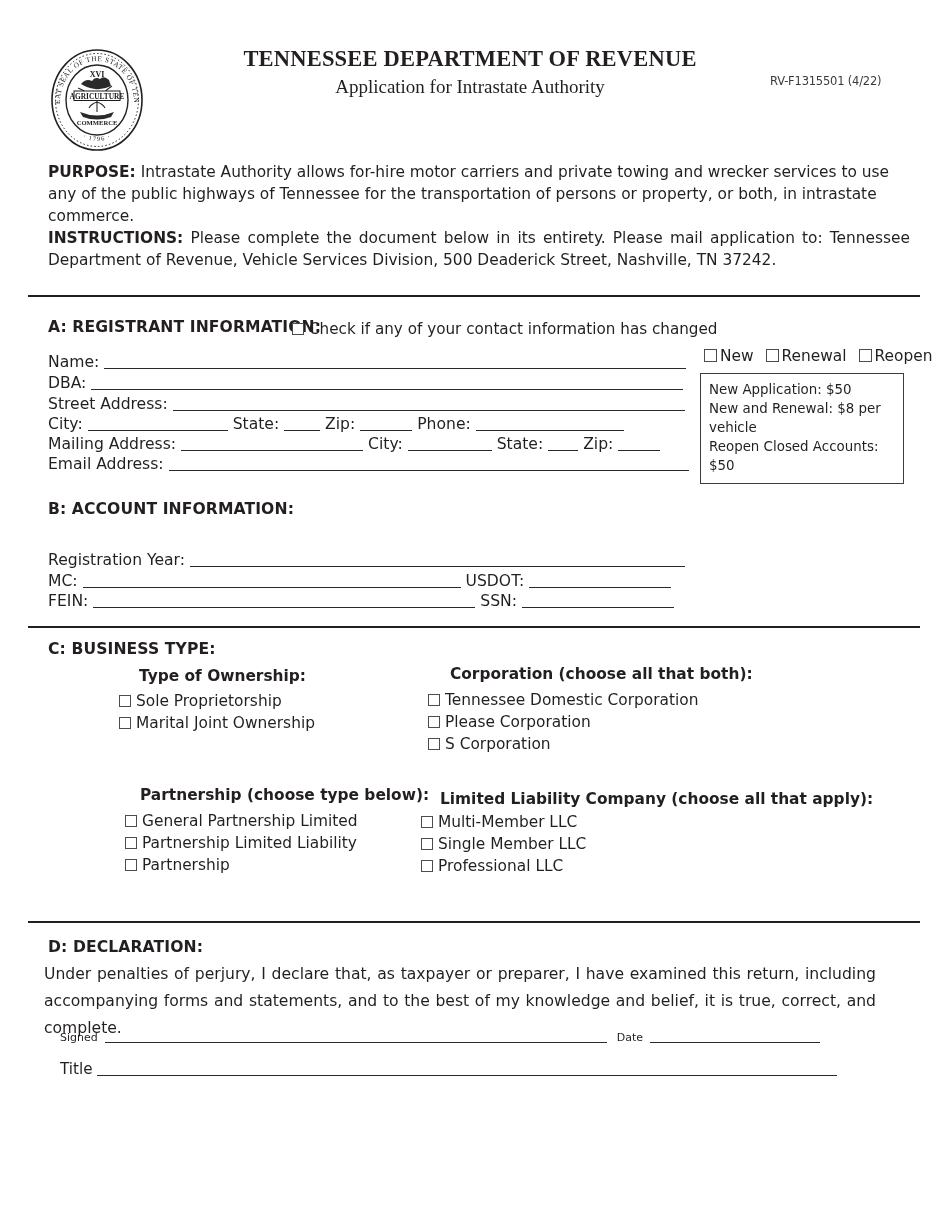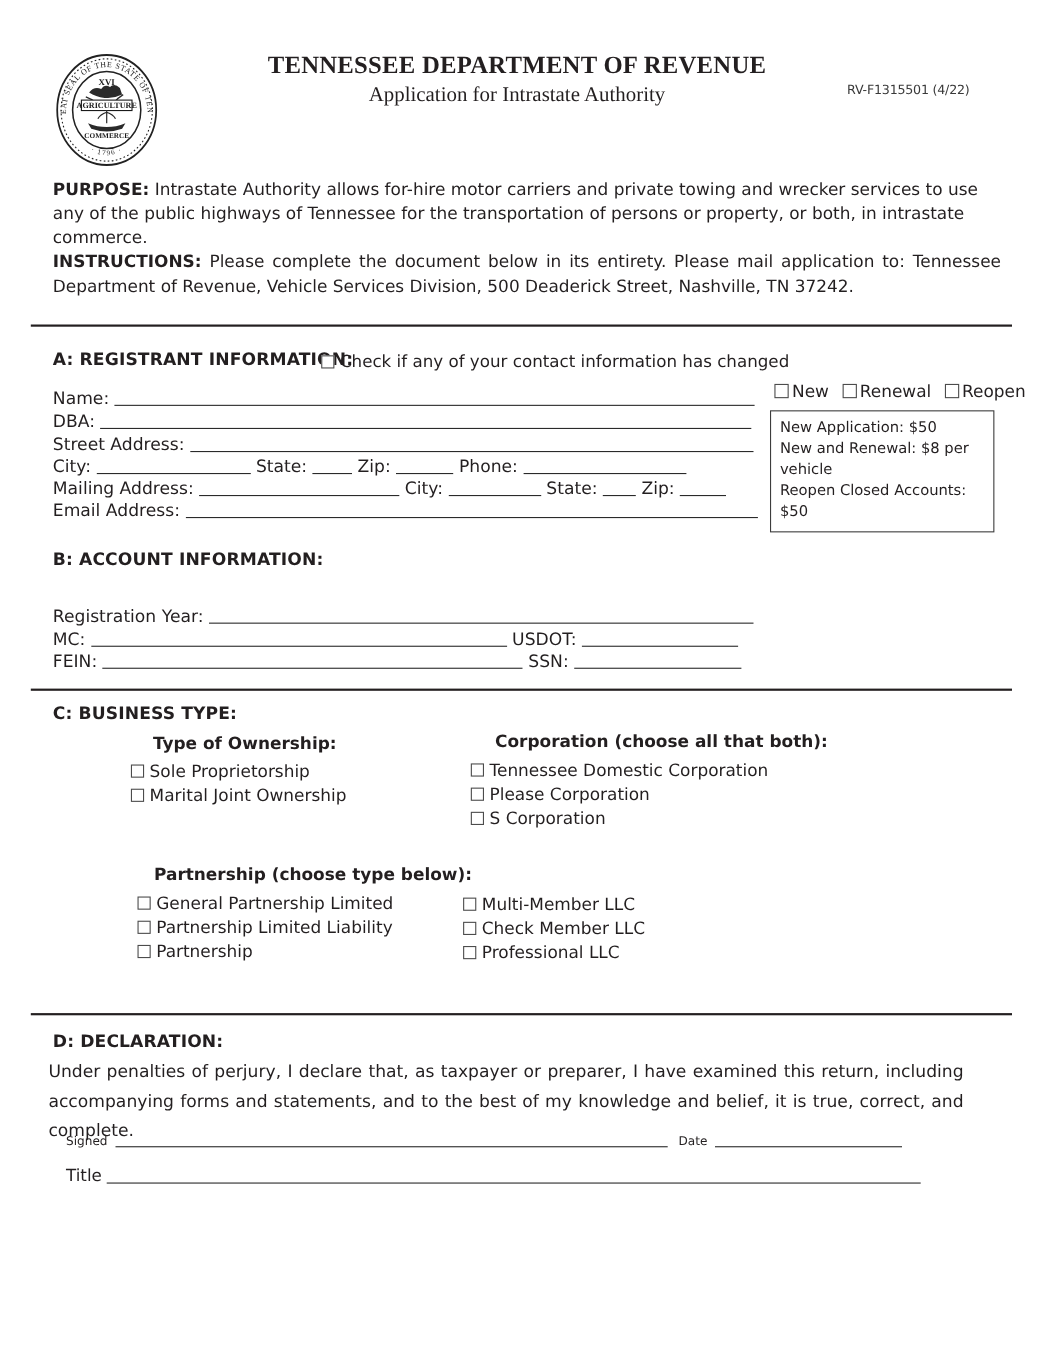--- a/index.html
+++ b/index.html
@@ -357,23 +357,24 @@
     <span class="item"><span class="cb"></span><span>S Corporation</span></span>
   </div>
 
   <div class="group-title" id="title-partnership">Partnership (choose type below):</div>
   <div class="cb-list" id="list-partnership">
     <span class="item"><span class="cb"></span><span>General Partnership Limited</span></span>
     <span class="item"><span class="cb"></span><span>Partnership Limited Liability</span></span>
     <span class="item"><span class="cb"></span><span>Partnership</span></span>
   </div>
 
+  <div class="group-title" id="title-llc">Limited Liability Company (choose all that apply):</div>
   <div class="cb-list" id="list-llc">
     <span class="item"><span class="cb"></span><span>Multi-Member LLC</span></span>
-    <span class="item"><span class="cb"></span><span>Check Member LLC</span></span>
+    <span class="item"><span class="cb"></span><span>Single Member LLC</span></span>
     <span class="item"><span class="cb"></span><span>Professional LLC</span></span>
   </div>
 
   <div class="rule" id="rule-d"></div>
 
   <div class="section-head" id="head-d">D: DECLARATION:</div>
 
   <div id="declaration-text">Under penalties of perjury, I declare that, as taxpayer or preparer, I have examined this return, including accompanying forms and statements, and to the best of my knowledge and belief, it is true, correct, and complete.</div>
 
   <div class="fieldrow" id="row-signed">

